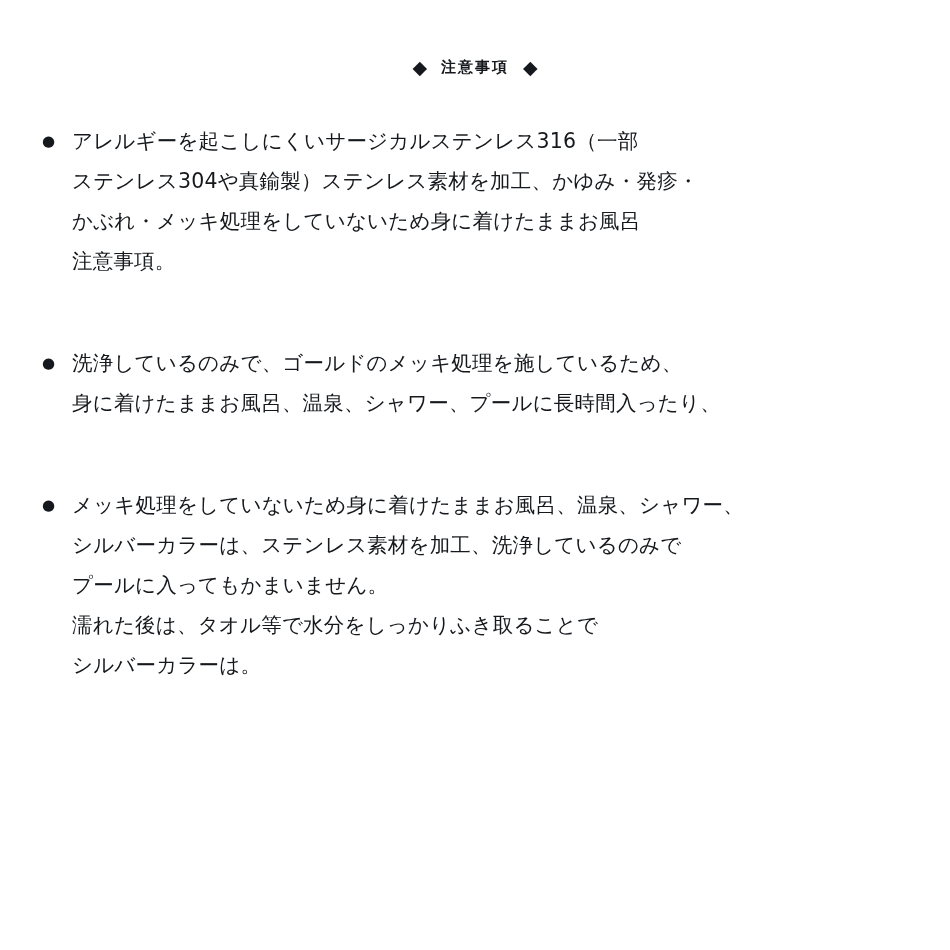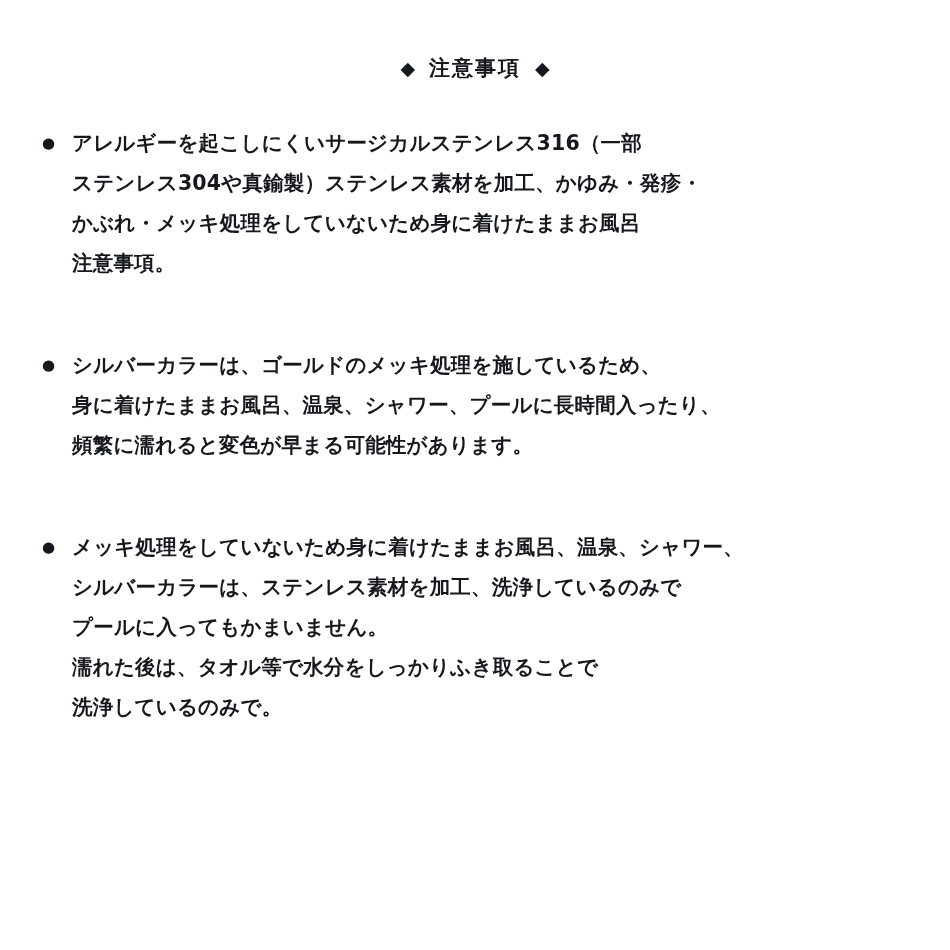--- a/index.html
+++ b/index.html
@@ -28,21 +28,21 @@
     gap: 14px;
     margin-top: 58px;
     margin-bottom: 0;
   }
   .diamond {
     font-size: 19px;
     line-height: 1;
     color: #15181c;
   }
   .title-text {
-    font-size: 21px;
+    font-size: 15px;
     font-weight: 700;
     letter-spacing: 2px;
     color: #15181c;
     line-height: 1;
   }
   .notes {
     margin-top: 44px;
     padding-left: 42px;
     padding-right: 30px;
   }
@@ -62,21 +62,21 @@
     line-height: 40px;
     color: #15181c;
     width: 30px;
     text-align: left;
   }
   .note-body {
     flex: 1 1 auto;
   }
   .line {
     font-size: 20.5px;
-    font-weight: 700;
+    font-weight: 400;
     line-height: 40px;
     color: #15181c;
     letter-spacing: 0.2px;
     white-space: pre;
   }
 </style>
 </head>
 <body>
 
 <div class="page">
@@ -95,31 +95,30 @@
         <div class="line">アレルギーを起こしにくいサージカルステンレス316（一部</div>
         <div class="line">ステンレス304や真鍮製）ステンレス素材を加工、かゆみ・発疹・</div>
         <div class="line">かぶれ・メッキ処理をしていないため身に着けたままお風呂</div>
         <div class="line">注意事項。</div>
       </div>
     </div>
 
     <div class="note gap-large">
       <span class="bullet">●</span>
       <div class="note-body">
-        <div class="line">シルバーカラーは、ゴールドのメッキ処理を施しているため、</div>
+        <div class="line">洗浄しているのみで、ゴールドのメッキ処理を施しているため、</div>
         <div class="line">身に着けたままお風呂、温泉、シャワー、プールに長時間入ったり、</div>
-        <div class="line">頻繁に濡れると変色が早まる可能性があります。</div>
       </div>
     </div>
 
     <div class="note gap-large">
       <span class="bullet">●</span>
       <div class="note-body">
         <div class="line">メッキ処理をしていないため身に着けたままお風呂、温泉、シャワー、</div>
         <div class="line">シルバーカラーは、ステンレス素材を加工、洗浄しているのみで</div>
         <div class="line">プールに入ってもかまいません。</div>
         <div class="line">濡れた後は、タオル等で水分をしっかりふき取ることで</div>
-        <div class="line">洗浄しているのみで。</div>
+        <div class="line">シルバーカラーは。</div>
       </div>
     </div>
 
   </div>
 </div>
 
 </body></html>

